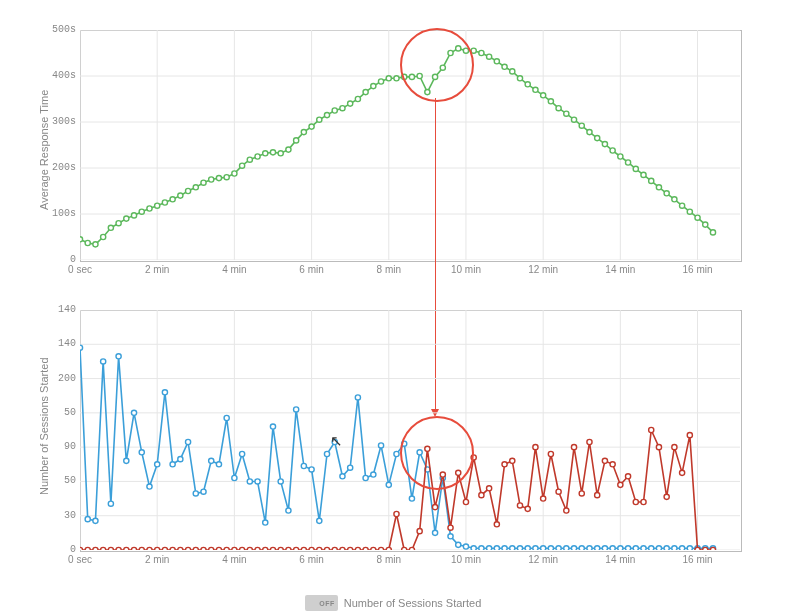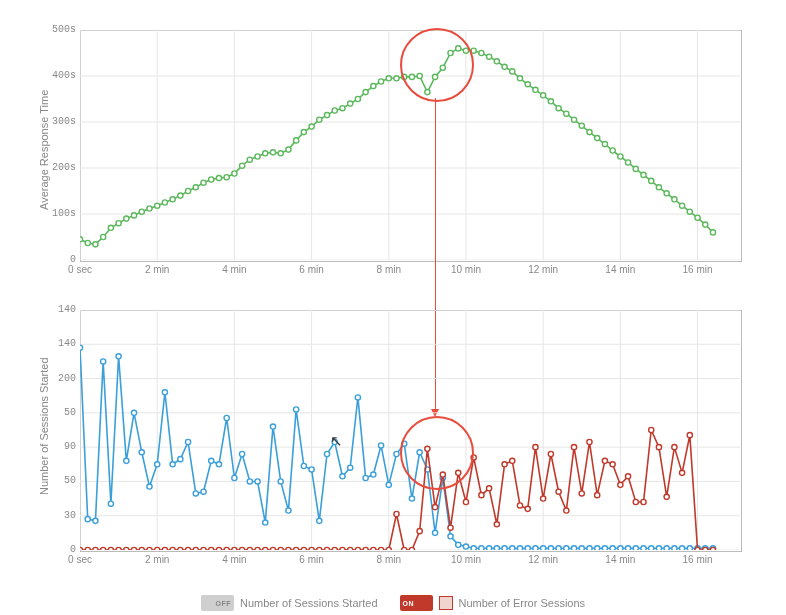--- a/index.html
+++ b/index.html
@@ -368,20 +368,15 @@
 
 <div class="annot-circle" style="left:400px;top:416px;width:70px;height:70px;"></div>
 
 <div style="position: absolute; font-size: 15px; color: rgb(51, 51, 51); left: 330px; top: 432px;" id="cursor">↖</div>
 
 <div class="legend">
   <div class="legend-item">
     <div class="toggle off">OFF</div>
     <span>Number of Sessions Started</span>
   </div>
-  <div class="legend-item">
-    <div class="toggle on-red">ON</div>
-    <div class="swatch" style="background:#f2d4cf;border-color:#c0392b;"></div>
-    <span>Number of Error Sessions</span>
-  </div>
 </div>
 
 </div>
 
 </body></html>

